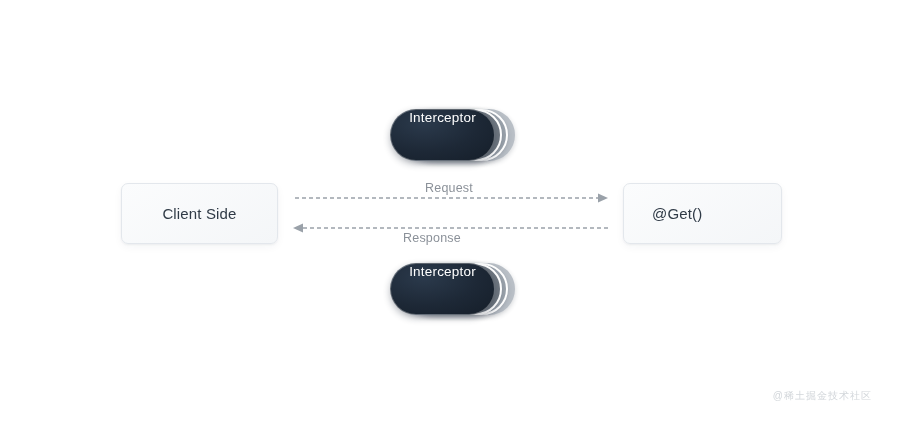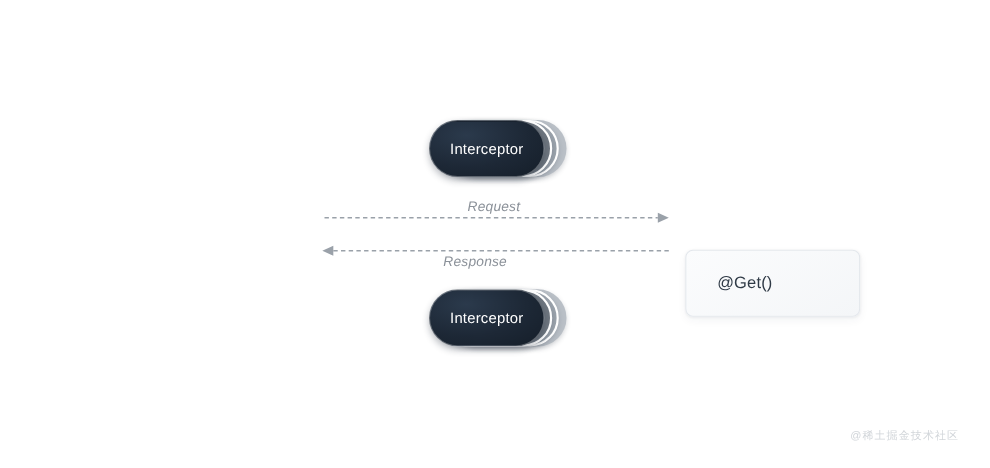--- a/index.html
+++ b/index.html
@@ -46,21 +46,20 @@
   }
 
   #route-handler-box {
     left: 623px;
     top: 183px;
     width: 159px;
     height: 61px;
     align-items: center;
     justify-content: flex-start;
     padding-left: 28px;
-    margin-top: 44px;
   }
   #route-handler-box .stack-lines {
     display: flex;
     flex-direction: column;
     line-height: 23px;
   }
 
   
   .pill-group {
     position: absolute;
@@ -94,38 +93,37 @@
     background: #6f7780;
     border: 2px solid #ffffff;
     box-shadow: 0 2px 5px rgba(30, 40, 55, 0.18);
   }
   .pill-layer.front {
     left: 0;
     background: radial-gradient(ellipse at 32% 26%, #2b3a4c 0%, #1d2836 55%, #151e29 100%);
     border: 1px solid rgba(255,255,255,0.30);
     box-shadow: 0 3px 7px rgba(20, 30, 45, 0.30);
     display: flex;
-    align-items: center;
+    align-items: flex-start;
     justify-content: center;
     color: #ffffff;
     font-size: 13.5px;
     letter-spacing: 0.2px;
   }
 
   
   .arrow-svg {
     position: absolute;
     overflow: visible;
   }
   #request-arrow  { left: 295px; top: 192px;  width: 315px; height: 12px; }
   #response-arrow { left: 291px; top: 222px;  width: 319px; height: 12px; }
 
   .arrow-label {
     position: absolute;
-    font-style: italic;
     font-size: 12.5px;
     color: #8b9199;
     letter-spacing: 0.2px;
     white-space: nowrap;
   }
   #request-label  { left: 425px; top: 181px; }
   #response-label { left: 403px; top: 231px; }
 
   
   #watermark {
@@ -136,20 +134,23 @@
     color: #d2d6da;
     letter-spacing: 1px;
     white-space: nowrap;
   }
 </style>
 </head>
 <body>
 
 <div class="canvas">
 
+  <div class="node-box" id="client-side-box">
+    <span>Client Side</span>
+  </div>
 
   <div class="node-box" id="route-handler-box">
     <span class="stack-lines">
       <span>@Get()</span>
     </span>
   </div>
 
   <div class="pill-group" id="interceptor-top">
     <div class="pill-layer l3"></div>
     <div class="pill-layer l2"></div>

